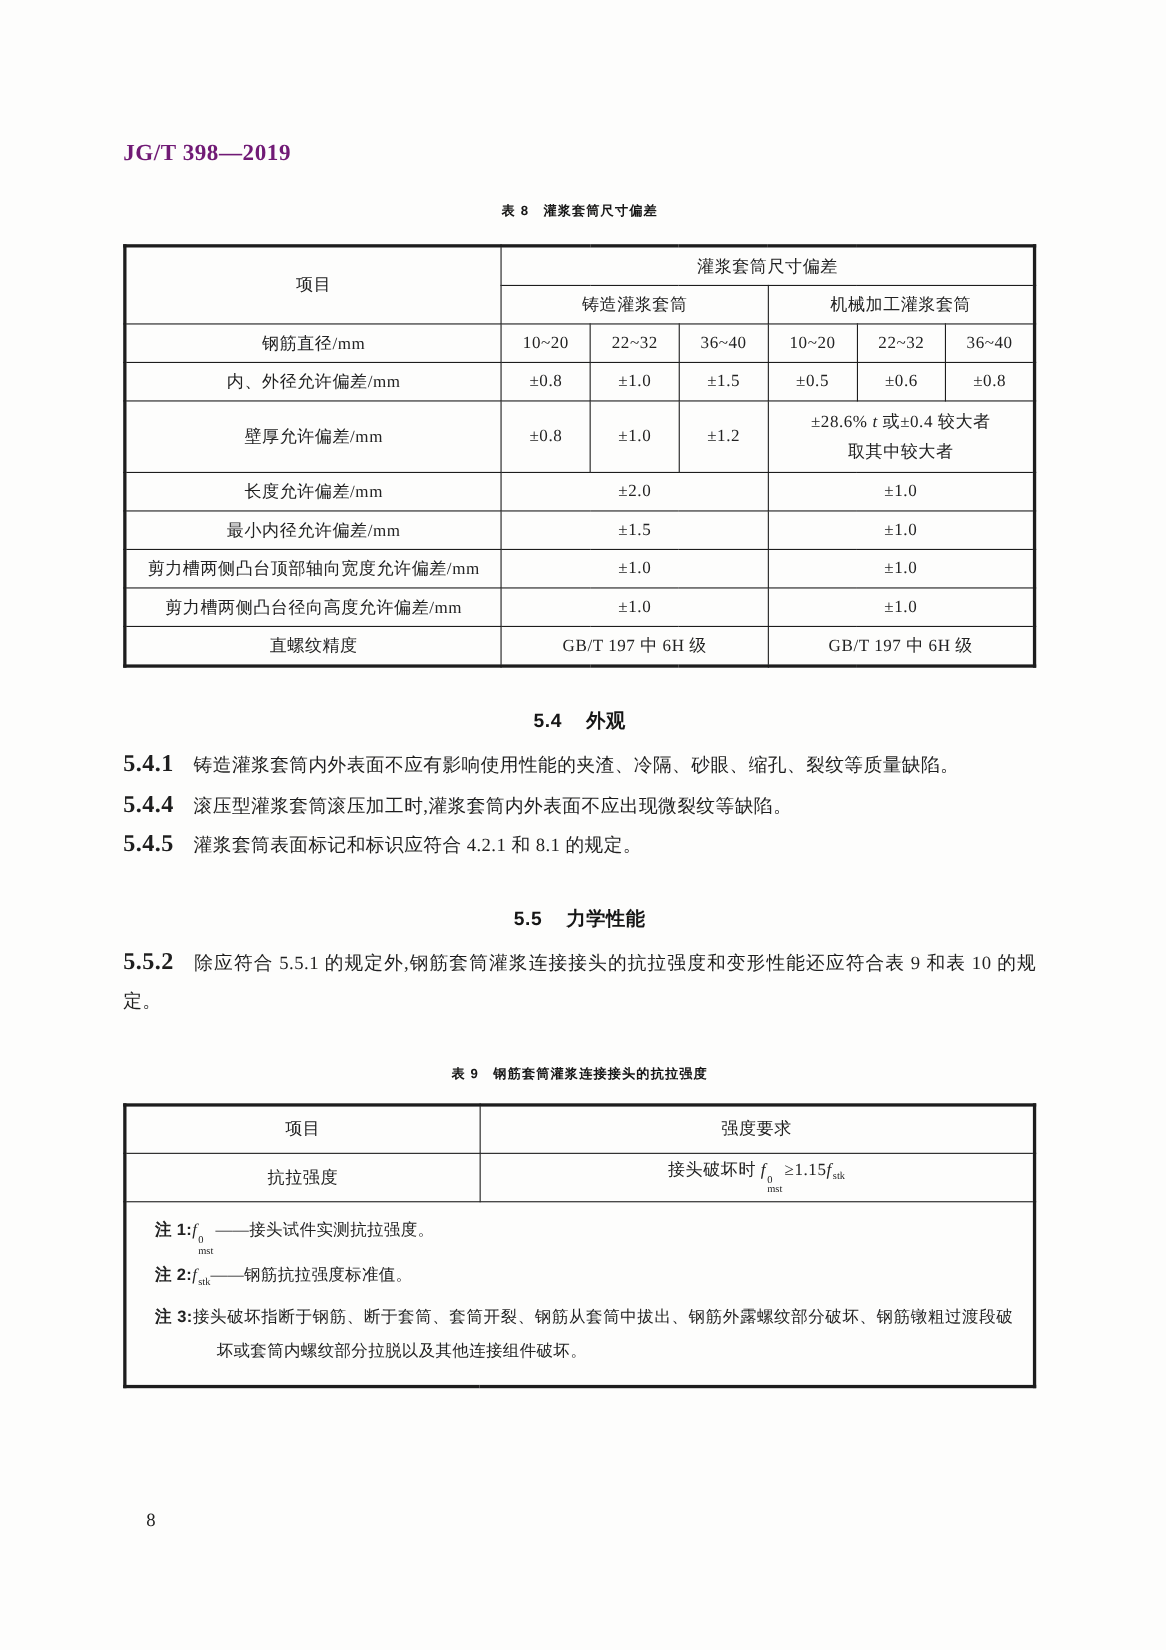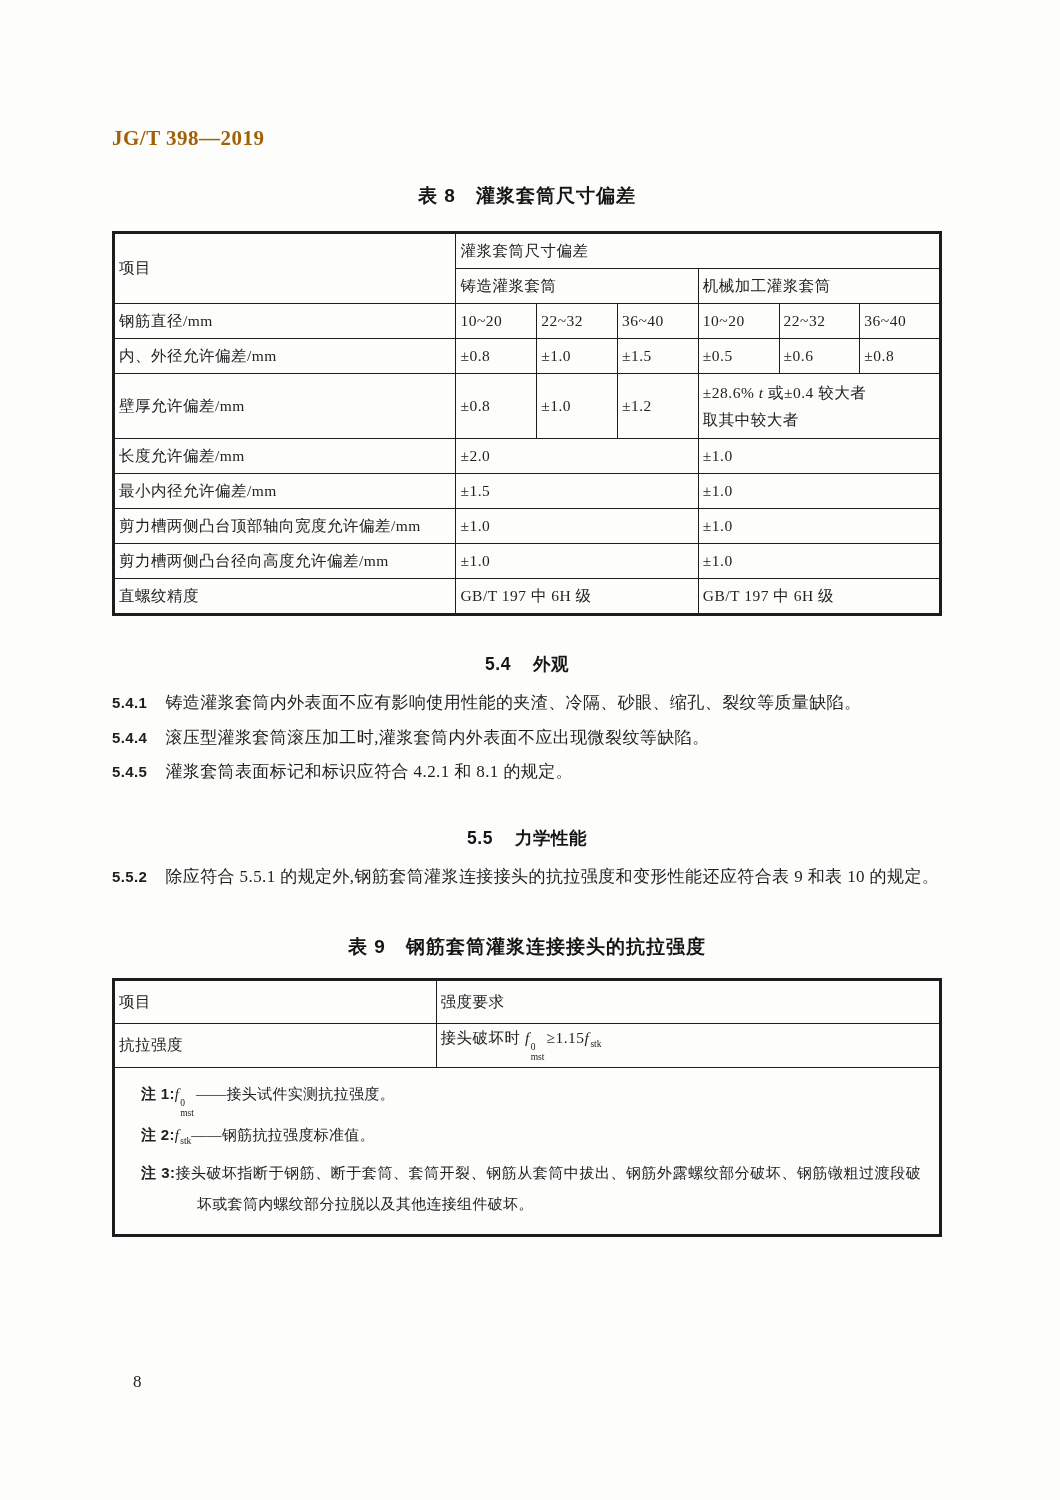--- a/index.html
+++ b/index.html
@@ -4,51 +4,51 @@
 <style>
   html,body{margin:0;padding:0;}
   body{
     width:1060px;height:1500px;background:#fdfdfc;color:#1c1c1c;
     font-family:"Liberation Serif","DejaVu Serif",serif;
     position:relative;overflow:hidden;
   }
   .content{padding:126px 118px 0 112px;}
   .doc-code{
     font-family:"Liberation Serif",serif;font-weight:bold;
-    font-size:21px;letter-spacing:0.5px;color:#a16207;
+    font-size:21px;letter-spacing:0.5px;color:#701a75;
   }
   .table-title{
-    text-align:center;font-weight:bold;font-size:19px;
+    text-align:center;font-weight:bold;font-size:12px;
     font-family:"Liberation Sans","DejaVu Sans",sans-serif;
     margin-top:32px;margin-bottom:22px;color:#161616;letter-spacing:1px;
   }
   table{border-collapse:collapse;width:100%;table-layout:fixed;}
   table,td{border:1.6px solid #1d1d1d;}
   table{border-width:3px;}
   td{
-    text-align:left;vertical-align:middle;
+    text-align:center;vertical-align:middle;
     font-size:15.5px;color:#222;padding:4px 4px;
     letter-spacing:0.5px;
   }
   .t8 td{height:26px;}
   .t8 .row-tall td{height:56px;}
   .t8 .lbl{font-size:15.5px;}
   .sec-head{
     font-family:"Liberation Sans","DejaVu Sans",sans-serif;
     font-weight:bold;font-size:17.5px;color:#161616;
     margin:36px 0 10px 0;letter-spacing:0.5px;text-align:center;
   }
   .sec-head .num{margin-right:22px;}
   .clause{
     font-size:17px;line-height:34.5px;text-align:justify;
     margin:0;color:#1e1e1e;letter-spacing:0.4px;
   }
   .clause .cnum{
-    font-family:Liberation Sans, sans-serif;
-    font-weight:bold;margin-right:18px;font-size:15px;margin-top:48px;
+    font-family:Liberation Serif, serif;
+    font-weight:bold;margin-right:18px;font-size:22px;margin-top:48px;
   }
   .t9 td{height:34px;}
   .t9 .notes-cell{
     text-align:left;padding:10px 18px 14px 26px;height:auto;
   }
   .note{
     font-size:15px;line-height:31px;text-align:justify;
     padding-left:56px;text-indent:-56px;color:#222;letter-spacing:0.3px;
   }
   .note .nlabel{

